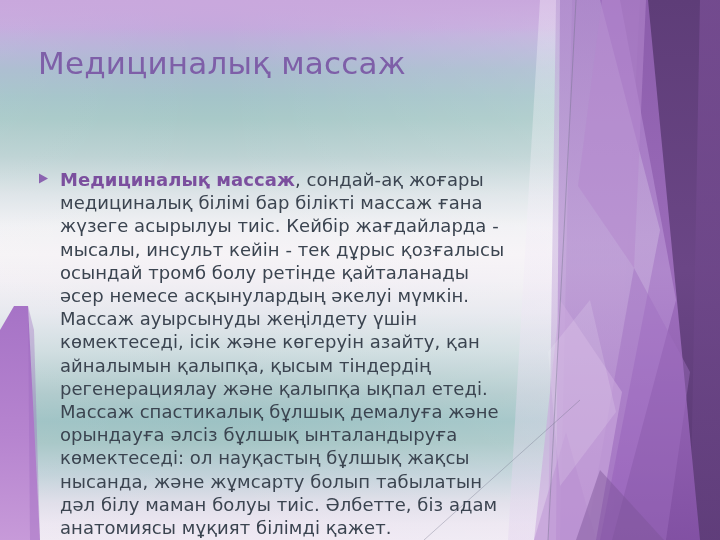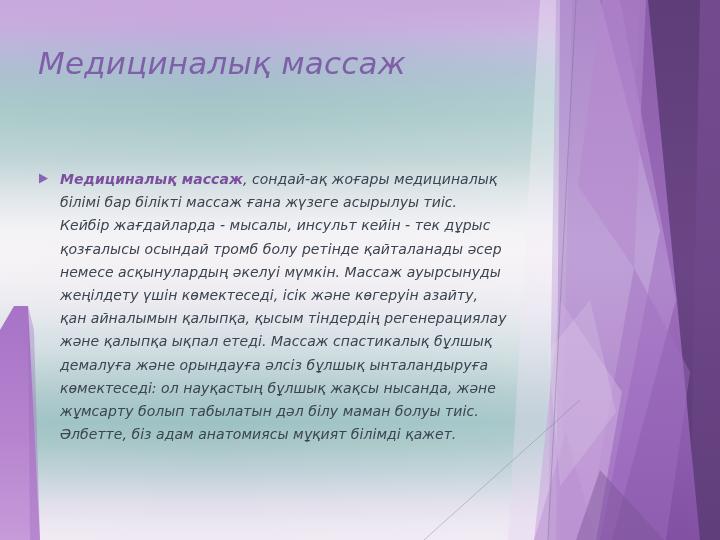--- a/index.html
+++ b/index.html
@@ -7,21 +7,20 @@
     padding: 0;
     background: #ffffff;
   }
   #slide {
     position: relative;
     width: 720px;
     height: 540px;
     overflow: hidden;
     font-family: "DejaVu Sans", sans-serif;
     background: #eef0f4;
-    font-style: italic;
   }
 
   
   .bg-base {
     position: absolute;
     inset: 0;
     background: linear-gradient(to bottom,
         #c9a8dd 0%,
         #c3aadd 5%,
         #b6b4d8 9%,
@@ -90,21 +89,21 @@
     flex: 0 0 auto;
     width: 22px;
     padding-top: 5px;
     color: #8b63b0;
     font-size: 11px;
     line-height: 11px;
   }
   .bullet-marker svg { display: block; }
   .bullet-text {
     flex: 1 1 auto;
-    font-size: 14px;
+    font-size: 18px;
     line-height: 23.2px;
     color: #3b4450;
     text-align: left;
     letter-spacing: 0.05px;
   }
   .lead {
     font-weight: bold;
     color: #7b4f9e;
   }
 </style>

